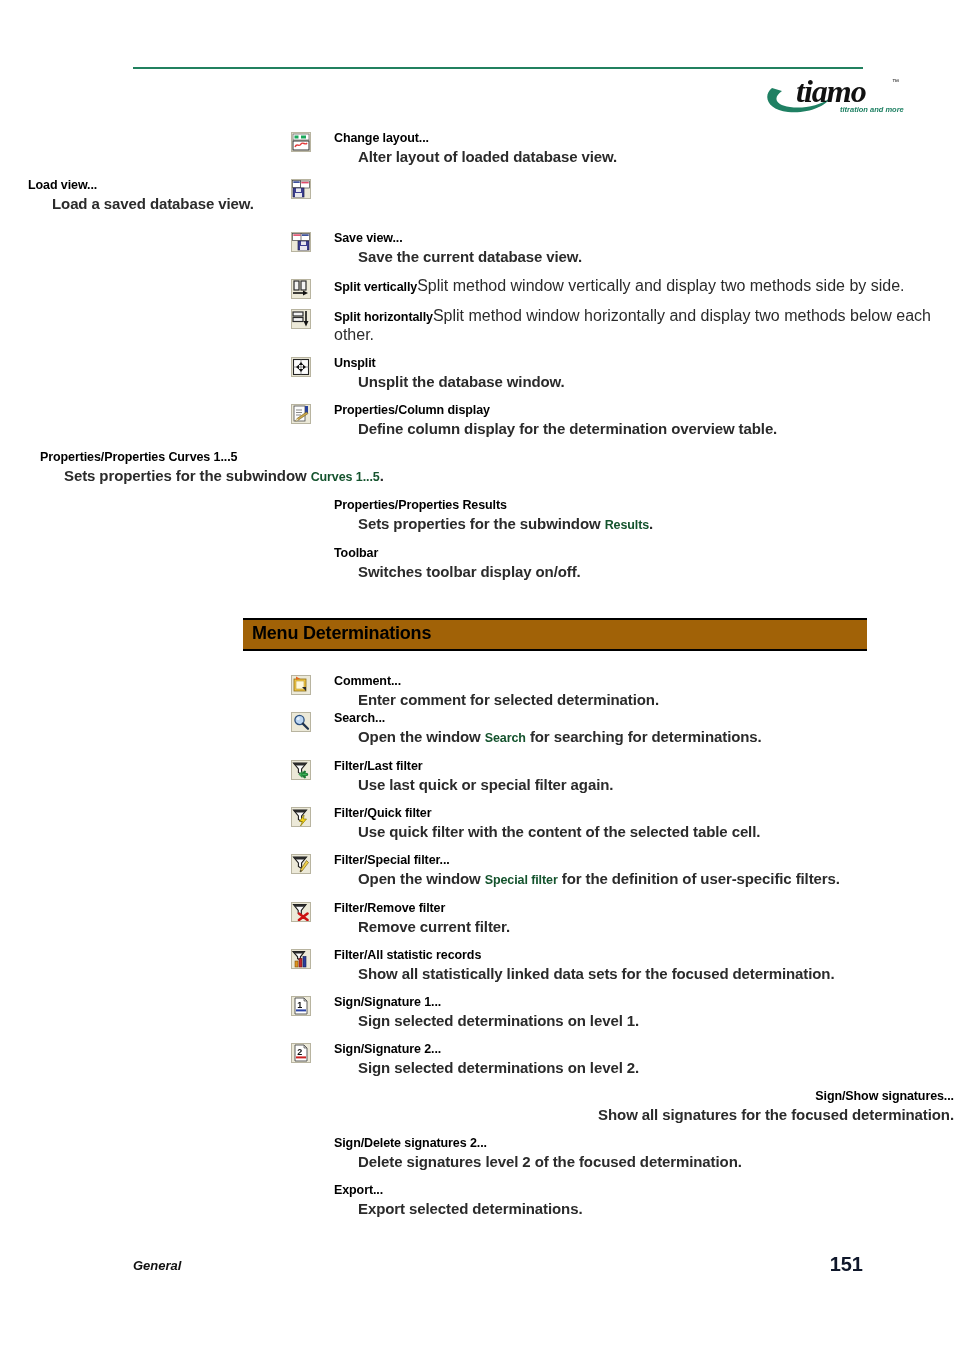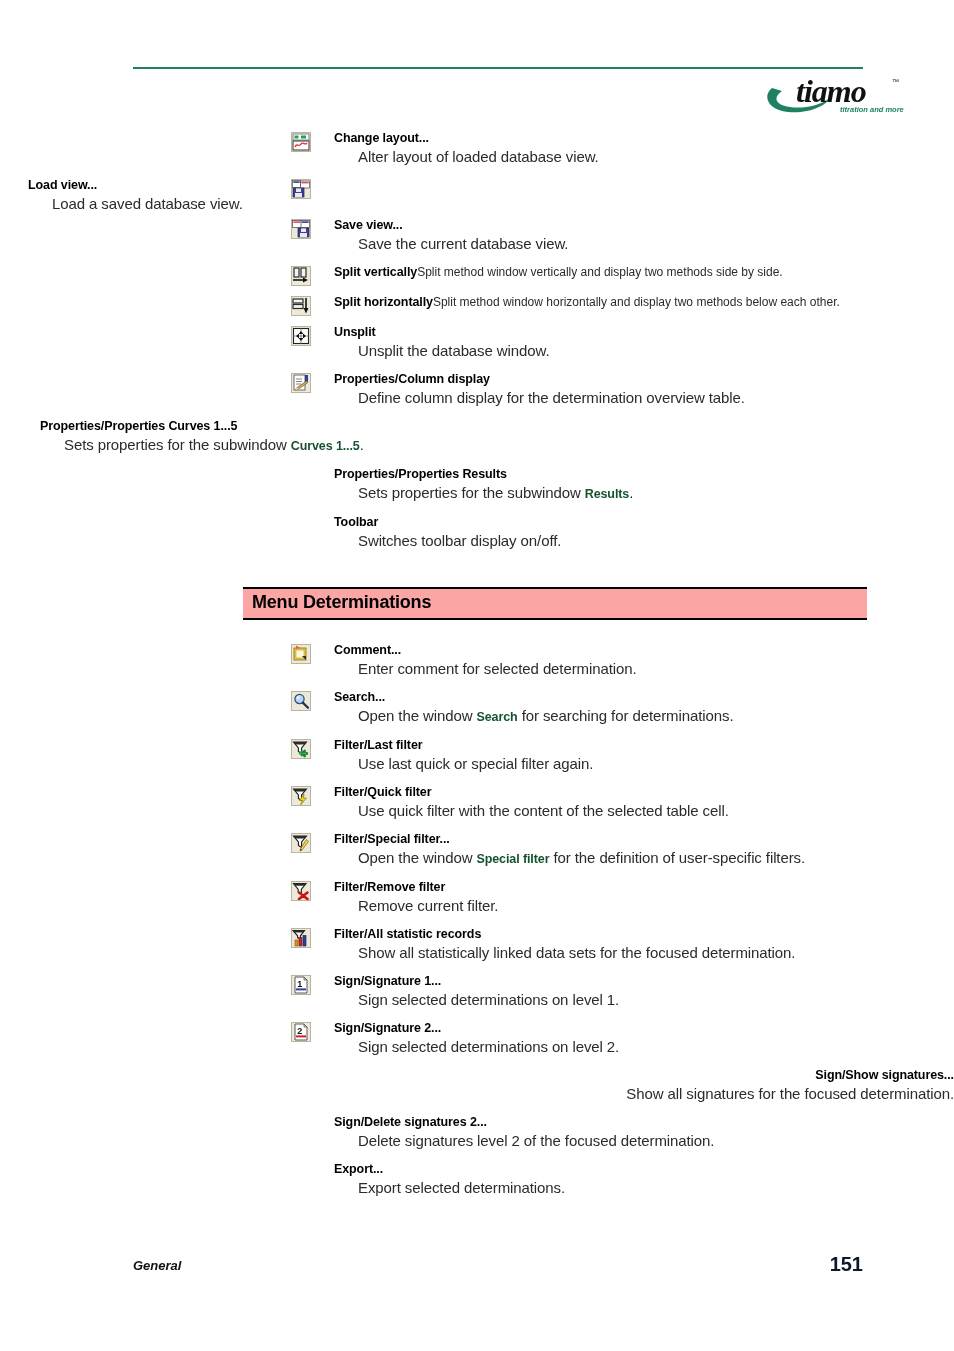--- a/index.html
+++ b/index.html
@@ -39,21 +39,21 @@
     position: absolute;
     left: 0; top: 120px;
     width: 954px;
   }
 
   
   .section-heading {
     margin: 0 0 0 0;
     width: 624px;
     margin-left: 243px;
-    background: #fca5a5;
+    background: #a16207;
     border-top: 2px solid #000000;
     border-bottom: 2px solid #000000;
     padding: 3px 0 5px 9px;
     font-size: 18px;
     font-weight: bold;
     letter-spacing: -0.2px;
     color: #000000;
   }
 
   
@@ -79,30 +79,31 @@
 
   .entry-title {
     font-size: 12.5px;
     font-weight: bold;
     color: #000000;
     line-height: 17px;
     letter-spacing: -0.1px;
   }
   .entry-title .run-on {
     font-weight: normal;
-    font-size: 12px;
+    font-size: 16px;
     color: #2b2b2b;
     letter-spacing: 0;
   }
   .entry-desc {
     font-size: 15px;
     color: #2b2b2b;
     line-height: 20px;
     padding-left: 24px;
     letter-spacing: -0.1px;
+    font-weight: bold;
   }
   .entry-desc b { font-size: 12.5px; color: #14532d; letter-spacing: -0.1px; }
 
   
   .page-footer {
     position: absolute;
     left: 133px;
     top: 1258px;
     width: 730px;
     height: 30px;
@@ -150,21 +151,21 @@
                 <rect x="1" y="1" width="16" height="6" fill="#fff" stroke="#555" stroke-width=".7"></rect>
                 <rect x="2.5" y="2.5" width="4" height="3" fill="#19a85a"></rect>
                 <rect x="9" y="2.5" width="5" height="3" fill="#19a85a"></rect>
                 <rect x="1" y="8" width="16" height="9" fill="#fff" stroke="#333" stroke-width="1"></rect>
                 <path d="M3 14 C5 9, 7 15, 9 11 C11 8, 13 13, 15 10" fill="none" stroke="#e23b3b" stroke-width="1.4"></path>
               </svg>
             </span>
             <div class="entry-title"><span>Change layout...</span></div>
             <div class="entry-desc"><span>Alter layout of loaded database view.</span></div>
           </div>
-          <div class="entry" style="margin-bottom: 3px; padding-left: 28px;">
+          <div class="entry" style="margin-bottom: 16px; padding-left: 28px;">
             <span class="entry-icon">
               <svg width="18" height="18" viewBox="0 0 18 18">
                 <rect x="0.5" y="0.5" width="8" height="7" fill="#fff" stroke="#444" stroke-width=".7"></rect>
                 <rect x="1.3" y="1.3" width="6.4" height="1.6" fill="#2a3f8f"></rect>
                 <rect x="8.5" y="1" width="9" height="7" fill="#fff" stroke="#444" stroke-width=".7"></rect>
                 <rect x="9.3" y="1.8" width="7.4" height="1.6" fill="#e14b6a"></rect>
                 <rect x="1" y="8" width="11" height="9" fill="#3c3f8f" stroke="#21224d" stroke-width=".7"></rect>
                 <rect x="4" y="8.4" width="5" height="3.6" fill="#e9e9ef"></rect>
                 <rect x="3" y="13" width="7" height="4" fill="#e9e9ef"></rect>
               </svg>
@@ -243,21 +244,21 @@
           </div>
           <div class="entry no-icon" style="margin-bottom: 10px;">
             <div class="entry-title"><span>Toolbar</span></div>
             <div class="entry-desc"><span>Switches toolbar display on/off.</span></div>
           </div>
         </div>
       </div>
       <div style="margin-top: 36px;">
         <div class="section-heading" style="margin-bottom: 22px;">Menu Determinations</div>
         <div class="entry-list">
-          <div class="entry" style="margin-bottom: 10px;">
+          <div class="entry" style="">
             <span class="entry-icon">
               <svg width="18" height="18" viewBox="0 0 18 18">
                 <rect x="2" y="3" width="12" height="12" fill="#f3c744" stroke="#8a6c14" stroke-width=".8"></rect>
                 <rect x="4" y="5" width="8" height="8" fill="#fff9dc" stroke="#b99a36" stroke-width=".6"></rect>
                 <path d="M4 4 L4 0.5 L8.5 3 L5.5 3.2 Z" fill="#e4671e"></path>
                 <path d="M10 11 L14 11 L14 15 Z" fill="#2b2b2b"></path>
               </svg>
             </span>
             <div class="entry-title"><span>Comment...</span></div>
             <div class="entry-desc"><span>Enter comment for selected determination.</span></div>

